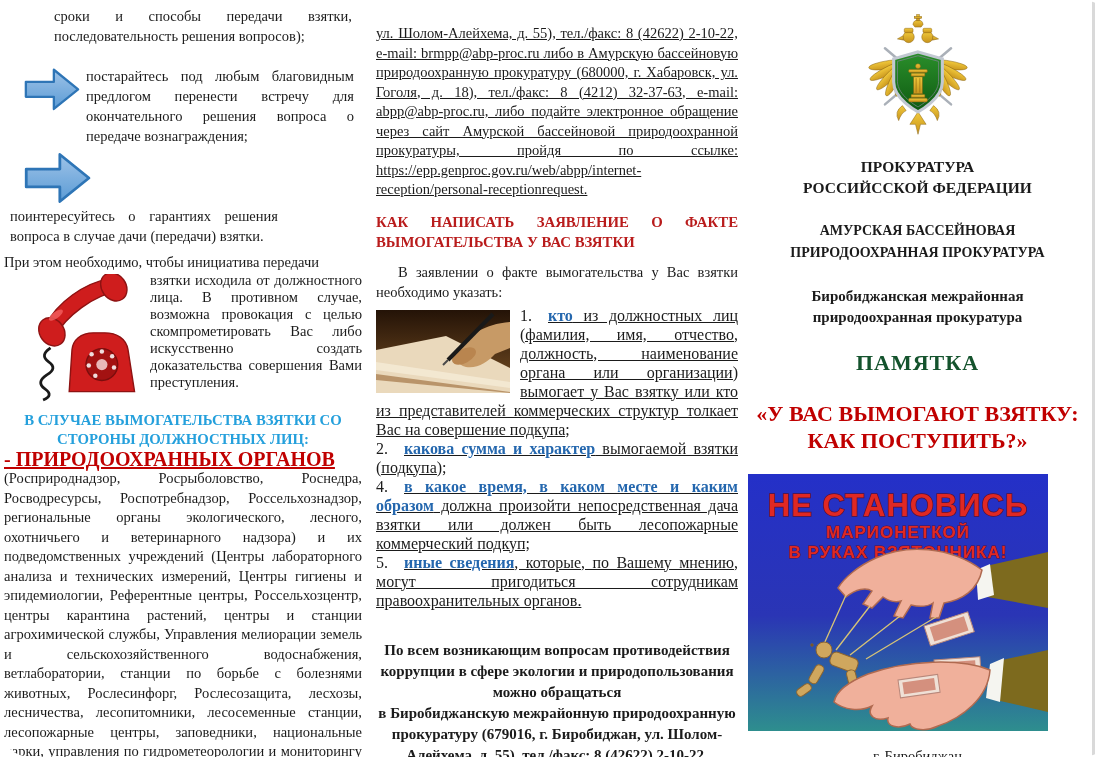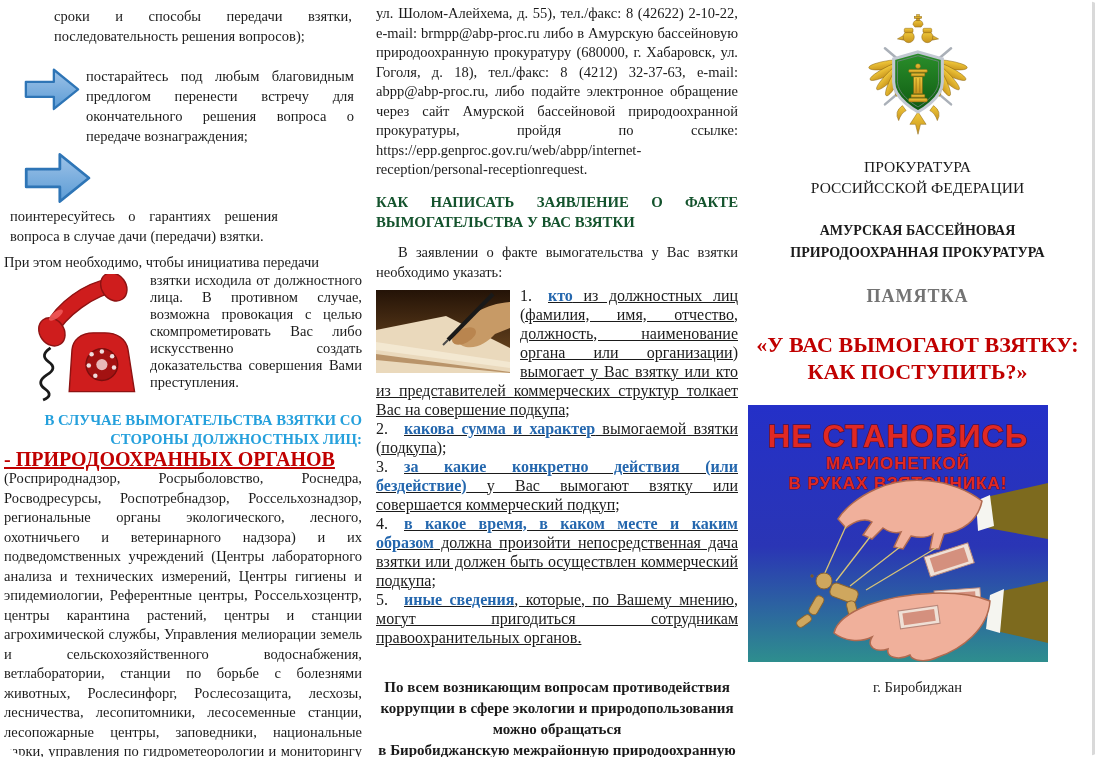--- a/index.html
+++ b/index.html
@@ -17,47 +17,47 @@
   
   .p-cont{margin:6px 10px 0 50px;}
   .arrow-row{display:flex;align-items:flex-start;margin-top:20px;}
   .arrow-ic{flex:0 0 56px;margin-left:20px;}
   .arrow-txt{margin-left:6px;width:268px;}
   .row2{margin-top:4px;flex-direction:column;}
   .init-l1{margin-top:6px;line-height:20px;}
   .init-wrap{margin-top:0;}
   .phone-svg{float:left;width:112px;height:128px;margin:2px 8px 0 26px;}
   .init-rest{line-height:17px;}
-  .h-blue{clear:both;color:#25a0dc;font-weight:bold;text-align:right;
+  .h-blue{clear:both;color:#25a0dc;font-weight:bold;text-align:center;
           font-size:14.8px;line-height:19px;margin-top:20px;}
   .h-red1{color:#c00000;font-weight:bold;text-decoration:underline;
           font-size:20px;line-height:19px;margin-top:1px;}
   .agencies{line-height:19.5px;margin-top:0;}
   .h-red2{color:#c00000;font-weight:bold;text-decoration:underline;
           font-size:15px;line-height:21px;text-align:justify;}
 
   
-  .m-p1{margin-top:4px;line-height:19.5px;overflow-wrap:anywhere;}
-  .m-head{color:#14532d;font-weight:bold;font-size:14.8px;line-height:20px;
+  .m-p1{margin-top:24px;line-height:19.5px;overflow-wrap:anywhere;text-decoration:underline;}
+  .m-head{color:#b91c1c;font-weight:bold;font-size:14.8px;line-height:20px;
           text-align:justify;margin-top:12px;}
   .m-intro{margin-top:10px;text-indent:22px;line-height:20px;}
   .m-items{margin-top:4px;text-decoration:underline;}
   .hand-svg{float:left;width:134px;height:83px;margin:4px 10px 2px 0;}
   .m-item{line-height:19px;text-align:justify;}
   .m-num{display:inline-block;min-width:28px;}
   .m-kw{color:#2467ae;font-weight:bold;}
   .m-footer{clear:both;font-weight:bold;text-align:center;font-size:15px;
             line-height:21px;margin-top:30px;}
 
   
   .r-emblem{display:block;margin:12px auto 0;}
-  .r-org1{font-weight:normal;font-size:15.5px;line-height:21px;margin-top:16px;}
+  .r-org1{font-weight:bold;font-size:15.5px;line-height:21px;margin-top:16px;}
   .r-org2{font-weight:bold;font-size:14px;line-height:22px;margin-top:22px;}
   .r-org3{font-weight:bold;font-size:15px;line-height:21px;margin-top:22px;}
-  .r-title{color:#737373;font-weight:bold;font-size:18px;letter-spacing:1px;margin-top:22px;}
+  .r-title{color:#14532d;font-weight:bold;font-size:22px;letter-spacing:1px;margin-top:22px;}
   .r-sub{color:#c00000;font-weight:bold;font-size:22px;line-height:27px;margin-top:24px;}
   .r-poster{display:block;margin:20px 0 0 3px;}
   .r-place{font-size:14.5px;line-height:18px;margin-top:16px;}
 
   .v-line{position:absolute;left:1092px;top:0;width:3px;height:757px;background:#d9d9d9;}
 
   
   .pt1{font-family:"Liberation Sans",sans-serif;font-weight:bold;font-size:31px;
        fill:#e02823;stroke:#5c1030;stroke-width:1.4px;paint-order:stroke;letter-spacing:1px;}
   .pt2{font-family:"Liberation Sans",sans-serif;font-weight:bold;font-size:17px;
@@ -147,22 +147,21 @@
         <polygon points="0,52 134,72 134,78 0,60" fill="#f6ecd8" opacity="0.75"></polygon>
         <polygon points="0,64 134,82 134,83 0,70" fill="#b9946a"></polygon>
         <path d="M134,12 C108,14 92,26 84,38 C78,47 81,55 90,57 C101,59 112,52 119,44 L134,38 Z" fill="#c79a66"></path>
         <ellipse cx="88" cy="46" rx="13" ry="7" transform="rotate(-28 88 46)" fill="#b9854f"></ellipse>
         <line x1="117" y1="4" x2="72" y2="50" stroke="#191919" stroke-width="4"></line>
         <line x1="72" y1="50" x2="67" y2="55" stroke="#4a4a4a" stroke-width="2"></line>
       </svg>
 
       <div class="m-item"><span class="m-num">1.</span><span class="m-kw">кто</span><span> из должностных лиц (фамилия, имя, отчество, должность, наименование органа или организации) вымогает у Вас взятку или кто из представителей коммерческих структур толкает Вас на совершение подкупа;</span></div>
       <div class="m-item"><span class="m-num">2.</span><span class="m-kw">какова сумма и характер</span><span> вымогаемой взятки (подкупа);</span></div>
-      <div class="m-item"><span class="m-num">3.</span><span class="m-kw">за какие конкретно действия (или бездействие)</span><span> у Вас вымогают взятку или совершается коммерческий подкуп;</span></div>
-      <div class="m-item"><span class="m-num">4.</span><span class="m-kw">в какое время, в каком месте и каким образом</span><span> должна произойти непосредственная дача взятки или должен быть осуществлен коммерческий подкупа;</span></div>
+      <div class="m-item"><span class="m-num">4.</span><span class="m-kw">в какое время, в каком месте и каким образом</span><span> должна произойти непосредственная дача взятки или должен быть лесопожарные коммерческий подкуп;</span></div>
       <div class="m-item"><span class="m-num">5.</span><span class="m-kw">иные сведения</span><span>, которые, по Вашему мнению, могут пригодиться сотрудникам правоохранительных органов.</span></div>
     </div>
 
     <div class="m-footer pre">По всем возникающим вопросам противодействия коррупции в сфере экологии и природопользования
 можно обращаться
 в Биробиджанскую межрайонную природоохранную прокуратуру (679016, г. Биробиджан, ул. Шолом-Алейхема, д. 55), тел./факс: 8 (42622) 2-10-22,
 e-mail: brmpp@abp-proc.ru</div>
   </div>
 
   <div class="col" id="col-right">
@@ -226,20 +225,22 @@
         <circle cx="85" cy="87" r="4"></circle>
       </g>
       <line x1="82" y1="106" x2="82" y2="129" stroke="#8a6410" stroke-width="1"></line>
       <line x1="88" y1="106" x2="88" y2="129" stroke="#8a6410" stroke-width="1"></line>
     </svg>
 
     <div class="r-org1 pre">ПРОКУРАТУРА
 РОССИЙССКОЙ ФЕДЕРАЦИИ</div>
     <div class="r-org2 pre">АМУРСКАЯ БАССЕЙНОВАЯ
 ПРИРОДООХРАННАЯ ПРОКУРАТУРА</div>
+    <div class="r-org3 pre">Биробиджанская межрайонная
+природоохранная прокуратура</div>
 
     <div class="r-title">ПАМЯТКА</div>
     <div class="r-sub pre">«У ВАС ВЫМОГАЮТ ВЗЯТКУ:
 КАК ПОСТУПИТЬ?»</div>
 
     <svg class="r-poster" viewBox="0 0 300 257" width="300" height="257">
       <defs>
         <linearGradient id="pbg" x1="0" y1="0" x2="0" y2="1">
           <stop offset="0" stop-color="#2430c8"></stop>
           <stop offset="0.55" stop-color="#2a35b5"></stop>

